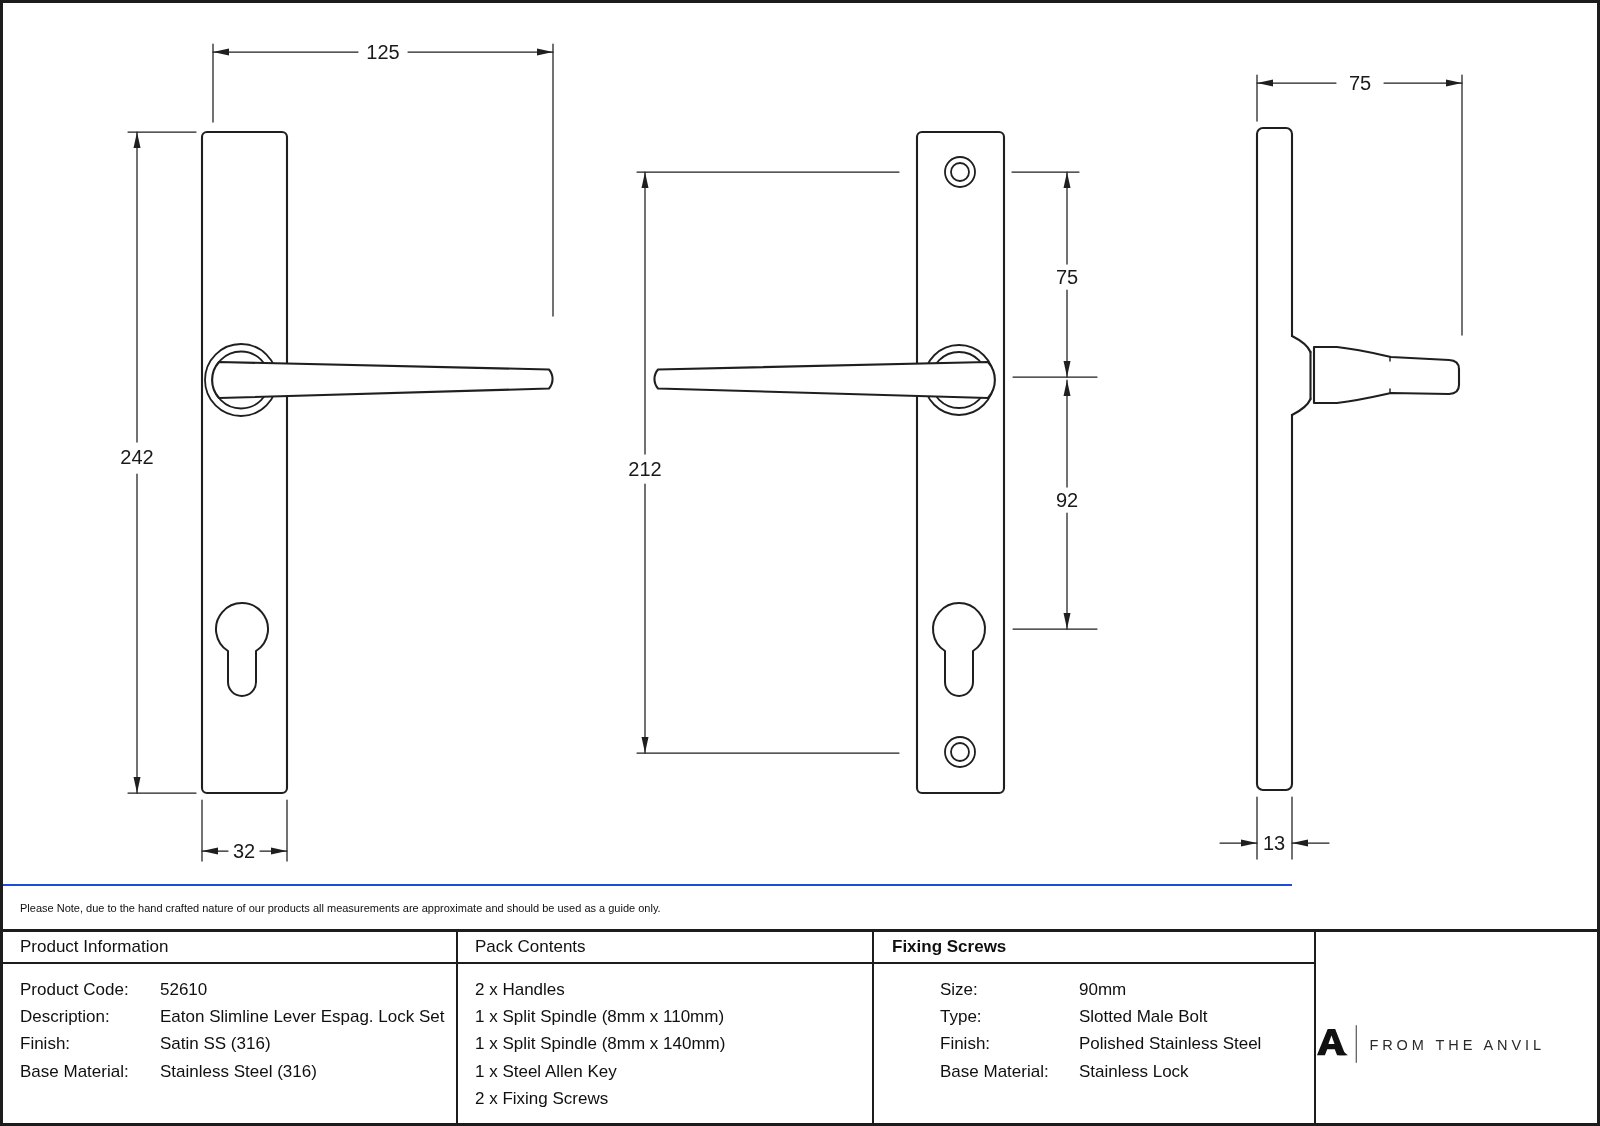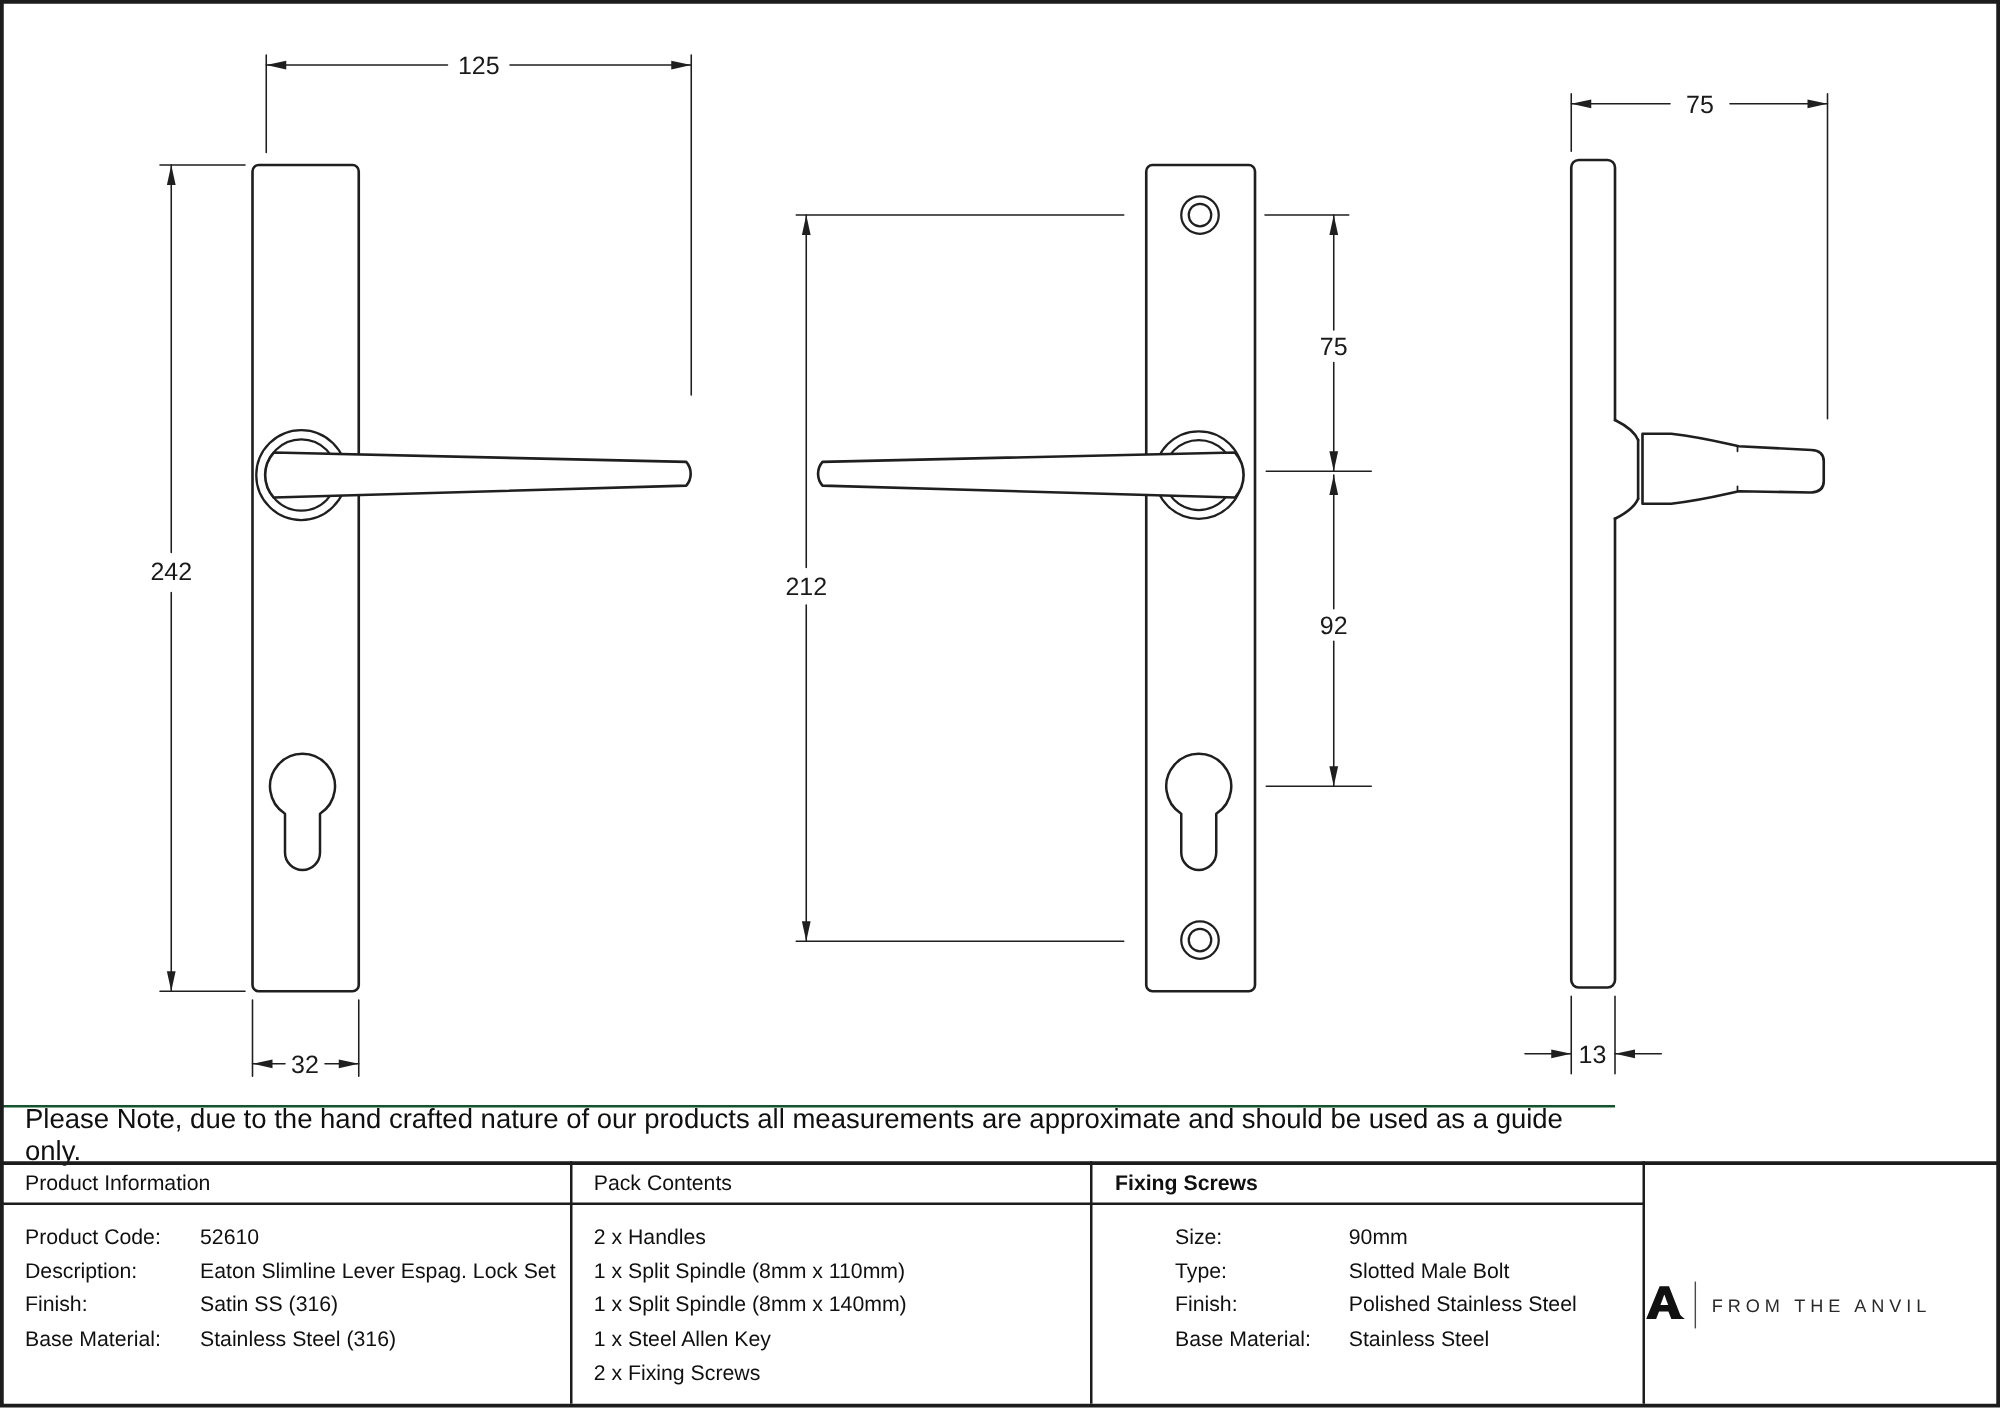--- a/index.html
+++ b/index.html
@@ -4,22 +4,22 @@
 <style>
   html,body{margin:0;padding:0;background:#ffffff;}
   body{width:1600px;height:1126px;position:relative;font-family:"Liberation Sans",sans-serif;color:#101010;overflow:hidden;}
   .frame{position:absolute;left:0;top:0;right:0;bottom:0;border:3px solid #1c1c1c;z-index:40;}
   svg text{font-family:"Liberation Sans",sans-serif;}
 
   
   #drawing{position:absolute;left:0;top:0;}
 
   
-  .note-row{position:absolute;left:0;top:884px;width:1292px;height:45px;border-top:2px solid #14532d;
-            display:flex;align-items:center;box-sizing:border-box;padding-left:20px;font-size:22px;}
+  .note-row{position:absolute;left:0;top:884px;width:1292px;height:45px;border-top:2px solid #1d4ed8;
+            display:flex;align-items:center;box-sizing:border-box;padding-left:20px;font-size:11px;}
 
   
   .hline-header-top{position:absolute;left:0;top:929px;width:1600px;height:3px;background:#1c1c1c;}
   .hline-header-bot{position:absolute;left:0;top:962px;width:1315px;height:2px;background:#1c1c1c;}
   .vline{position:absolute;top:929px;height:194px;width:2px;background:#1c1c1c;}
   .v1{left:456px;} .v2{left:872px;} .v3{left:1314px;}
 
   .thead{position:absolute;top:932px;height:30px;display:flex;align-items:center;font-size:17px;}
   .th1{left:20px;} .th2{left:475px;} .th3{left:892px;font-weight:bold;}
 
@@ -181,21 +181,21 @@
   <div class="trow">
     <span class="lbl">Size:</span><span class="val">90mm</span>
   </div>
   <div class="trow">
     <span class="lbl">Type:</span><span class="val">Slotted Male Bolt</span>
   </div>
   <div class="trow">
     <span class="lbl">Finish:</span><span class="val">Polished Stainless Steel</span>
   </div>
   <div class="trow">
-    <span class="lbl">Base Material:</span><span class="val">Stainless Steel</span>
+    <span class="lbl">Base Material:</span><span class="val">Stainless Lock</span>
   </div>
 </div>
 
 <div class="logo-cell">
   <svg width="252" height="56" viewBox="0 0 252 56">
     <g>
       <path fill="#111111" d="M12.5 12 L20.5 12 L31.5 40 L22.5 40 L20 33.5 L12 33.5 L9.5 40 L1 40 Z"></path>
       <path fill="#ffffff" d="M16.5 19 L13.2 28 L19.8 28 Z"></path>
       <path fill="#111111" d="M21 29 L34 40 L24.5 40 Z"></path>
     </g>

